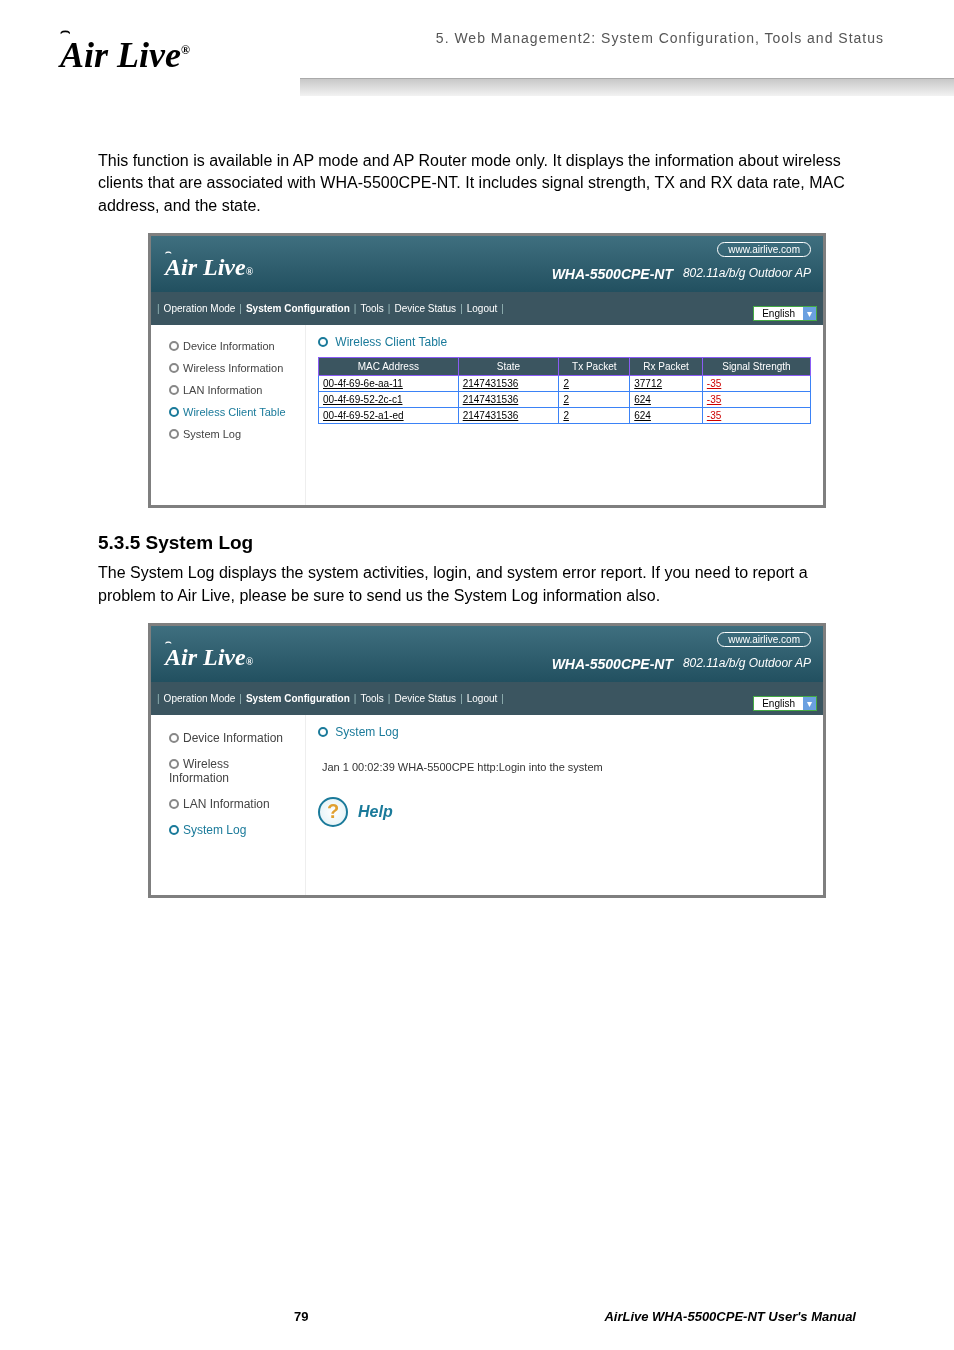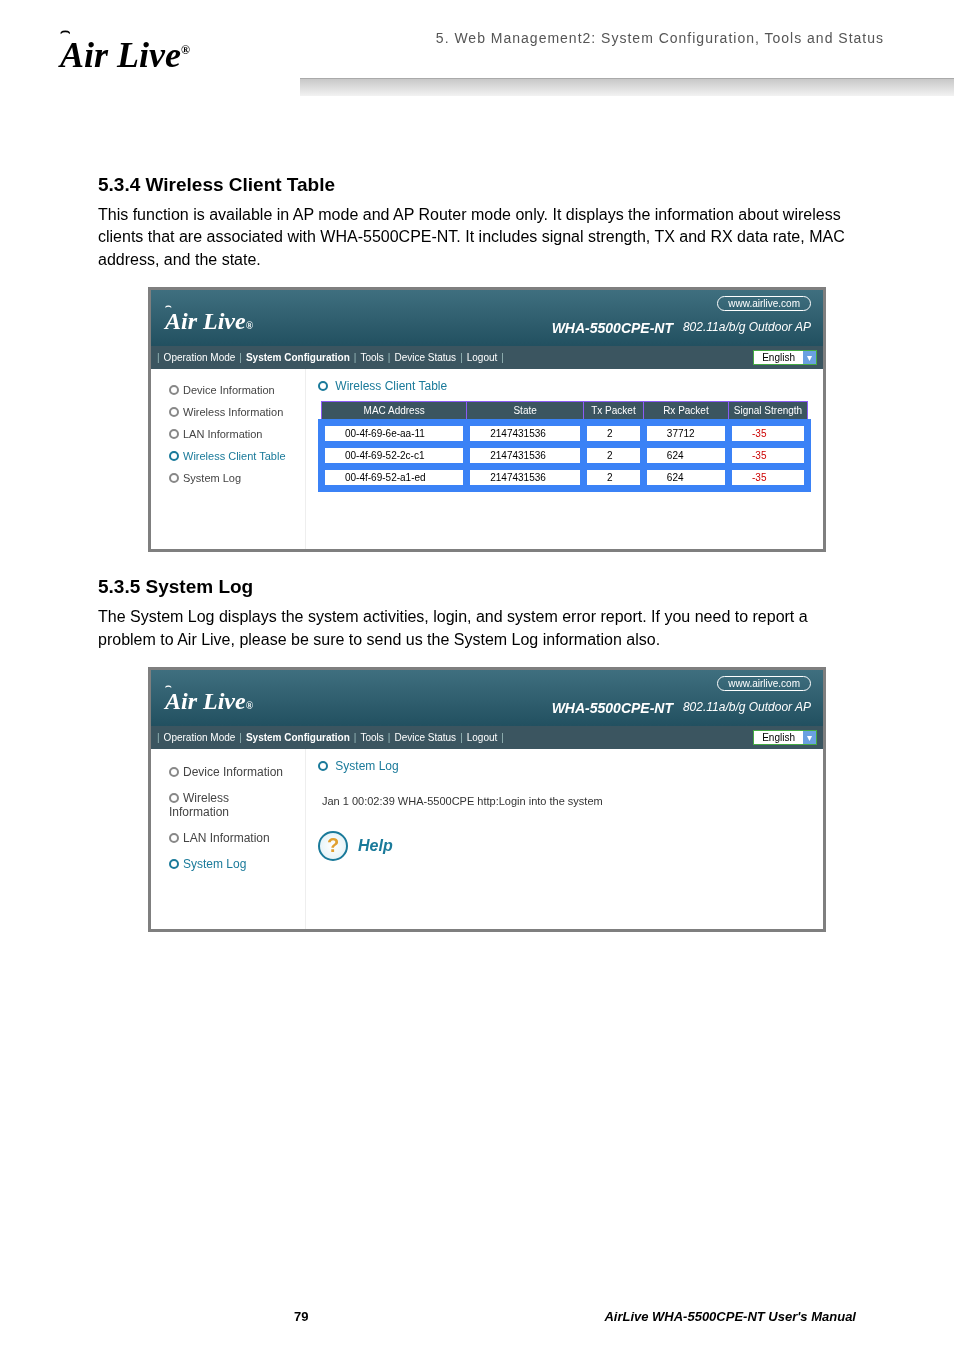--- a/index.html
+++ b/index.html
@@ -63,21 +63,21 @@
     color: #fff; font-style: italic; font-size: 12px;
   }
   .shot-nav {
     background: #3b5560; color: #fff; font-size: 10px; padding: 4px 6px;
     display: flex; align-items: center; gap: 4px;
   }
   .shot-nav .sep { color: #9bb; }
   .shot-nav .item { cursor: pointer; }
   .lang {
     margin-left: auto; background: #fff; color: #000; border:1px solid #4a4;
-    display: inline-flex; align-items: flex-end; font-size:10px;
+    display: inline-flex; align-items: flex-end; font-size:10px;margin-top:10px;
   }
   .lang-text { padding: 1px 8px; }
   .lang-arrow { background:#6aa0e0; color:#fff; padding:1px 4px; }
   .shot-body { display: flex; min-height: 180px; }
   .side {
     width: 155px; padding: 10px 16px; font-size: 11px; color: #333;
     border-right: 1px solid #eee;
   }
   .side-item { padding: 5px 2px; color: #444; cursor: pointer; }
   .side-item.active { color: #1a7a9a; }
@@ -88,21 +88,21 @@
   .side-item.active .bullet { border-color:#1a7a9a; }
   .main { flex:1; padding: 10px 12px; }
   .main-title { color:#1a7a9a; font-size:12px; margin-bottom:8px; }
   table.data {
     border-collapse: collapse; width: 100%; font-size: 10px;
   }
   table.data th {
     background:#3b5560; color:#fff; font-weight:normal; padding:3px 0; border:1px solid #8b5cf6;
   }
   table.data td {
-    border:7px solid #3b82f6; padding:2px 20px; background:#fff; color:#000;
+    border:1px solid #3b82f6; padding:2px 4px; background:#fff; color:#000;text-decoration:underline;
   }
   table.data td.neg { color:#c00; }
   .log-text { font-size:11px; color:#333; padding: 14px 4px 20px 4px; }
   .help {
     display:inline-flex; align-items:center; gap:10px; margin:4px 0 10px 0;
     color:#1a7a9a; font-style:italic; font-size:16px; font-weight:bold;
   }
   .help-circle {
     width:30px; height:30px; border:2px solid #1a7a9a; border-radius:50%;
     display:flex; align-items:center; justify-content:center;
@@ -125,21 +125,20 @@
   <div class="header">
     <div class="logo-top">
       <span class="arc">⌢</span>
       <span>Air Live</span><sup>®</sup>
     </div>
     <div class="chapter-line">5.  Web  Management2:  System  Configuration,  Tools  and  Status</div>
     <div class="hr-band"></div>
   </div>
 
   <div class="content">
-    <h3 class="section">5.3.4 Wireless Client Table</h3>
     <p class="body">This function is available in AP mode and AP Router mode only.    It displays the information about wireless clients that are associated with WHA-5500CPE-NT.    It includes signal strength, TX and RX data rate, MAC address, and the state.</p>
 
     <div class="shot">
       <div class="shot-header">
         <div class="shot-logo">
           <span class="arc">⌢</span>
           <span>Air Live</span><span style="font-size:10px;font-style:normal;">®</span>
         </div>
         <div class="shot-url">www.airlive.com</div>
         <div class="shot-model">WHA-5500CPE-NT</div>

